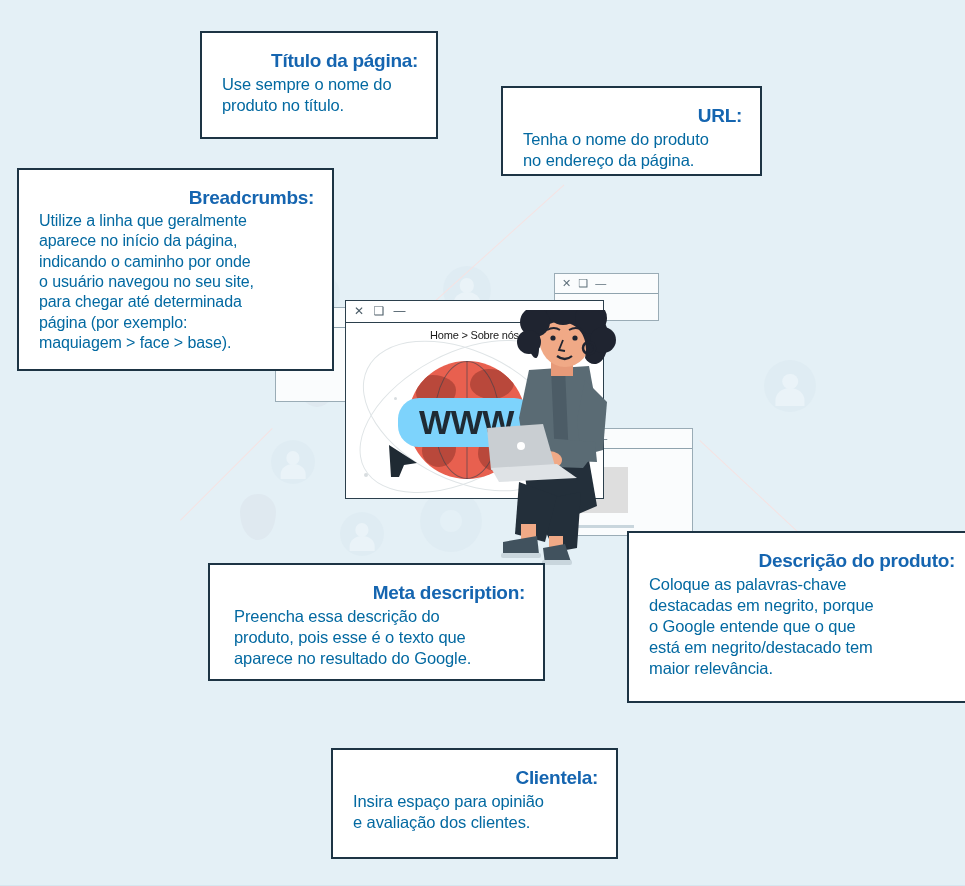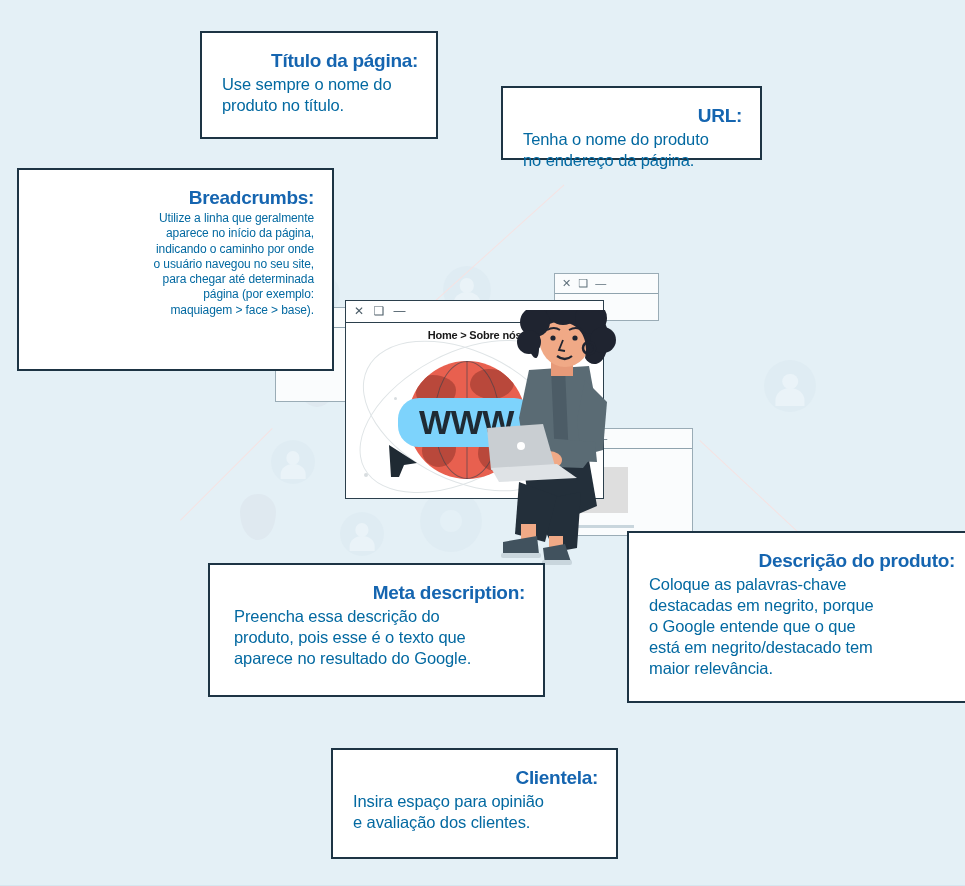--- a/index.html
+++ b/index.html
@@ -84,27 +84,27 @@
   .callout .c-body {
     color: #0369a1;
     font-size: 16.5px;
     line-height: 1.26;
     letter-spacing: -0.1px;
     margin: 0;
     white-space: pre-line;
   }
 
   #box-titulo   { left: 200px; top: 31px;  width: 238px; height: 108px; }
-  #box-url      { left: 501px; top: 86px;  width: 261px; height: 74px; }
+  #box-url      { left: 501px; top: 86px;  width: 261px; height: 90px; }
   #box-bread    { left: 17px;  top: 168px; width: 317px; height: 203px; padding-left: 20px; }
-  #box-meta     { left: 208px; top: 563px; width: 337px; height: 134px; padding-left: 24px; }
+  #box-meta     { left: 208px; top: 563px; width: 337px; height: 118px; padding-left: 24px; }
   #box-desc     { left: 599px; top: 531px; width: 348px; height: 172px; margin-left: 28px; }
   #box-client   { left: 331px; top: 748px; width: 287px; height: 111px; }
 
-  #box-bread .c-body { font-size: 12px; line-height: 1.27; text-align: right; }
+  #box-bread .c-body { font-size: 16px; line-height: 1.27; }
   #box-desc  .c-body { font-size: 16.5px; line-height: 1.27; }
 
   
   #illustration {
     position: absolute;
     left: 255px;
     top: 255px;
     width: 460px;
     height: 320px;
   }
@@ -163,21 +163,21 @@
     color: #4c5d68;
     font-size: 12px;
     letter-spacing: 3px;
     padding: 3px 0 0 8px;
   }
   #main-win .mw-crumb {
     position: absolute;
     left: 0; right: 0; top: 28px;
     text-align: center;
     color: #181818;
-    font-weight: bold;
+    font-weight: normal;
     font-size: 11px;
     letter-spacing: -0.2px;
   }
   .orbit {
     position: absolute;
     border: 1px solid #dfe4e6;
     border-radius: 50%;
   }
   #orbit-a { left: 5px;  top: 52px; width: 220px; height: 125px; transform: rotate(-28deg); }
   #orbit-b { left: 10px; top: 50px; width: 215px; height: 128px; transform: rotate(26deg); }

